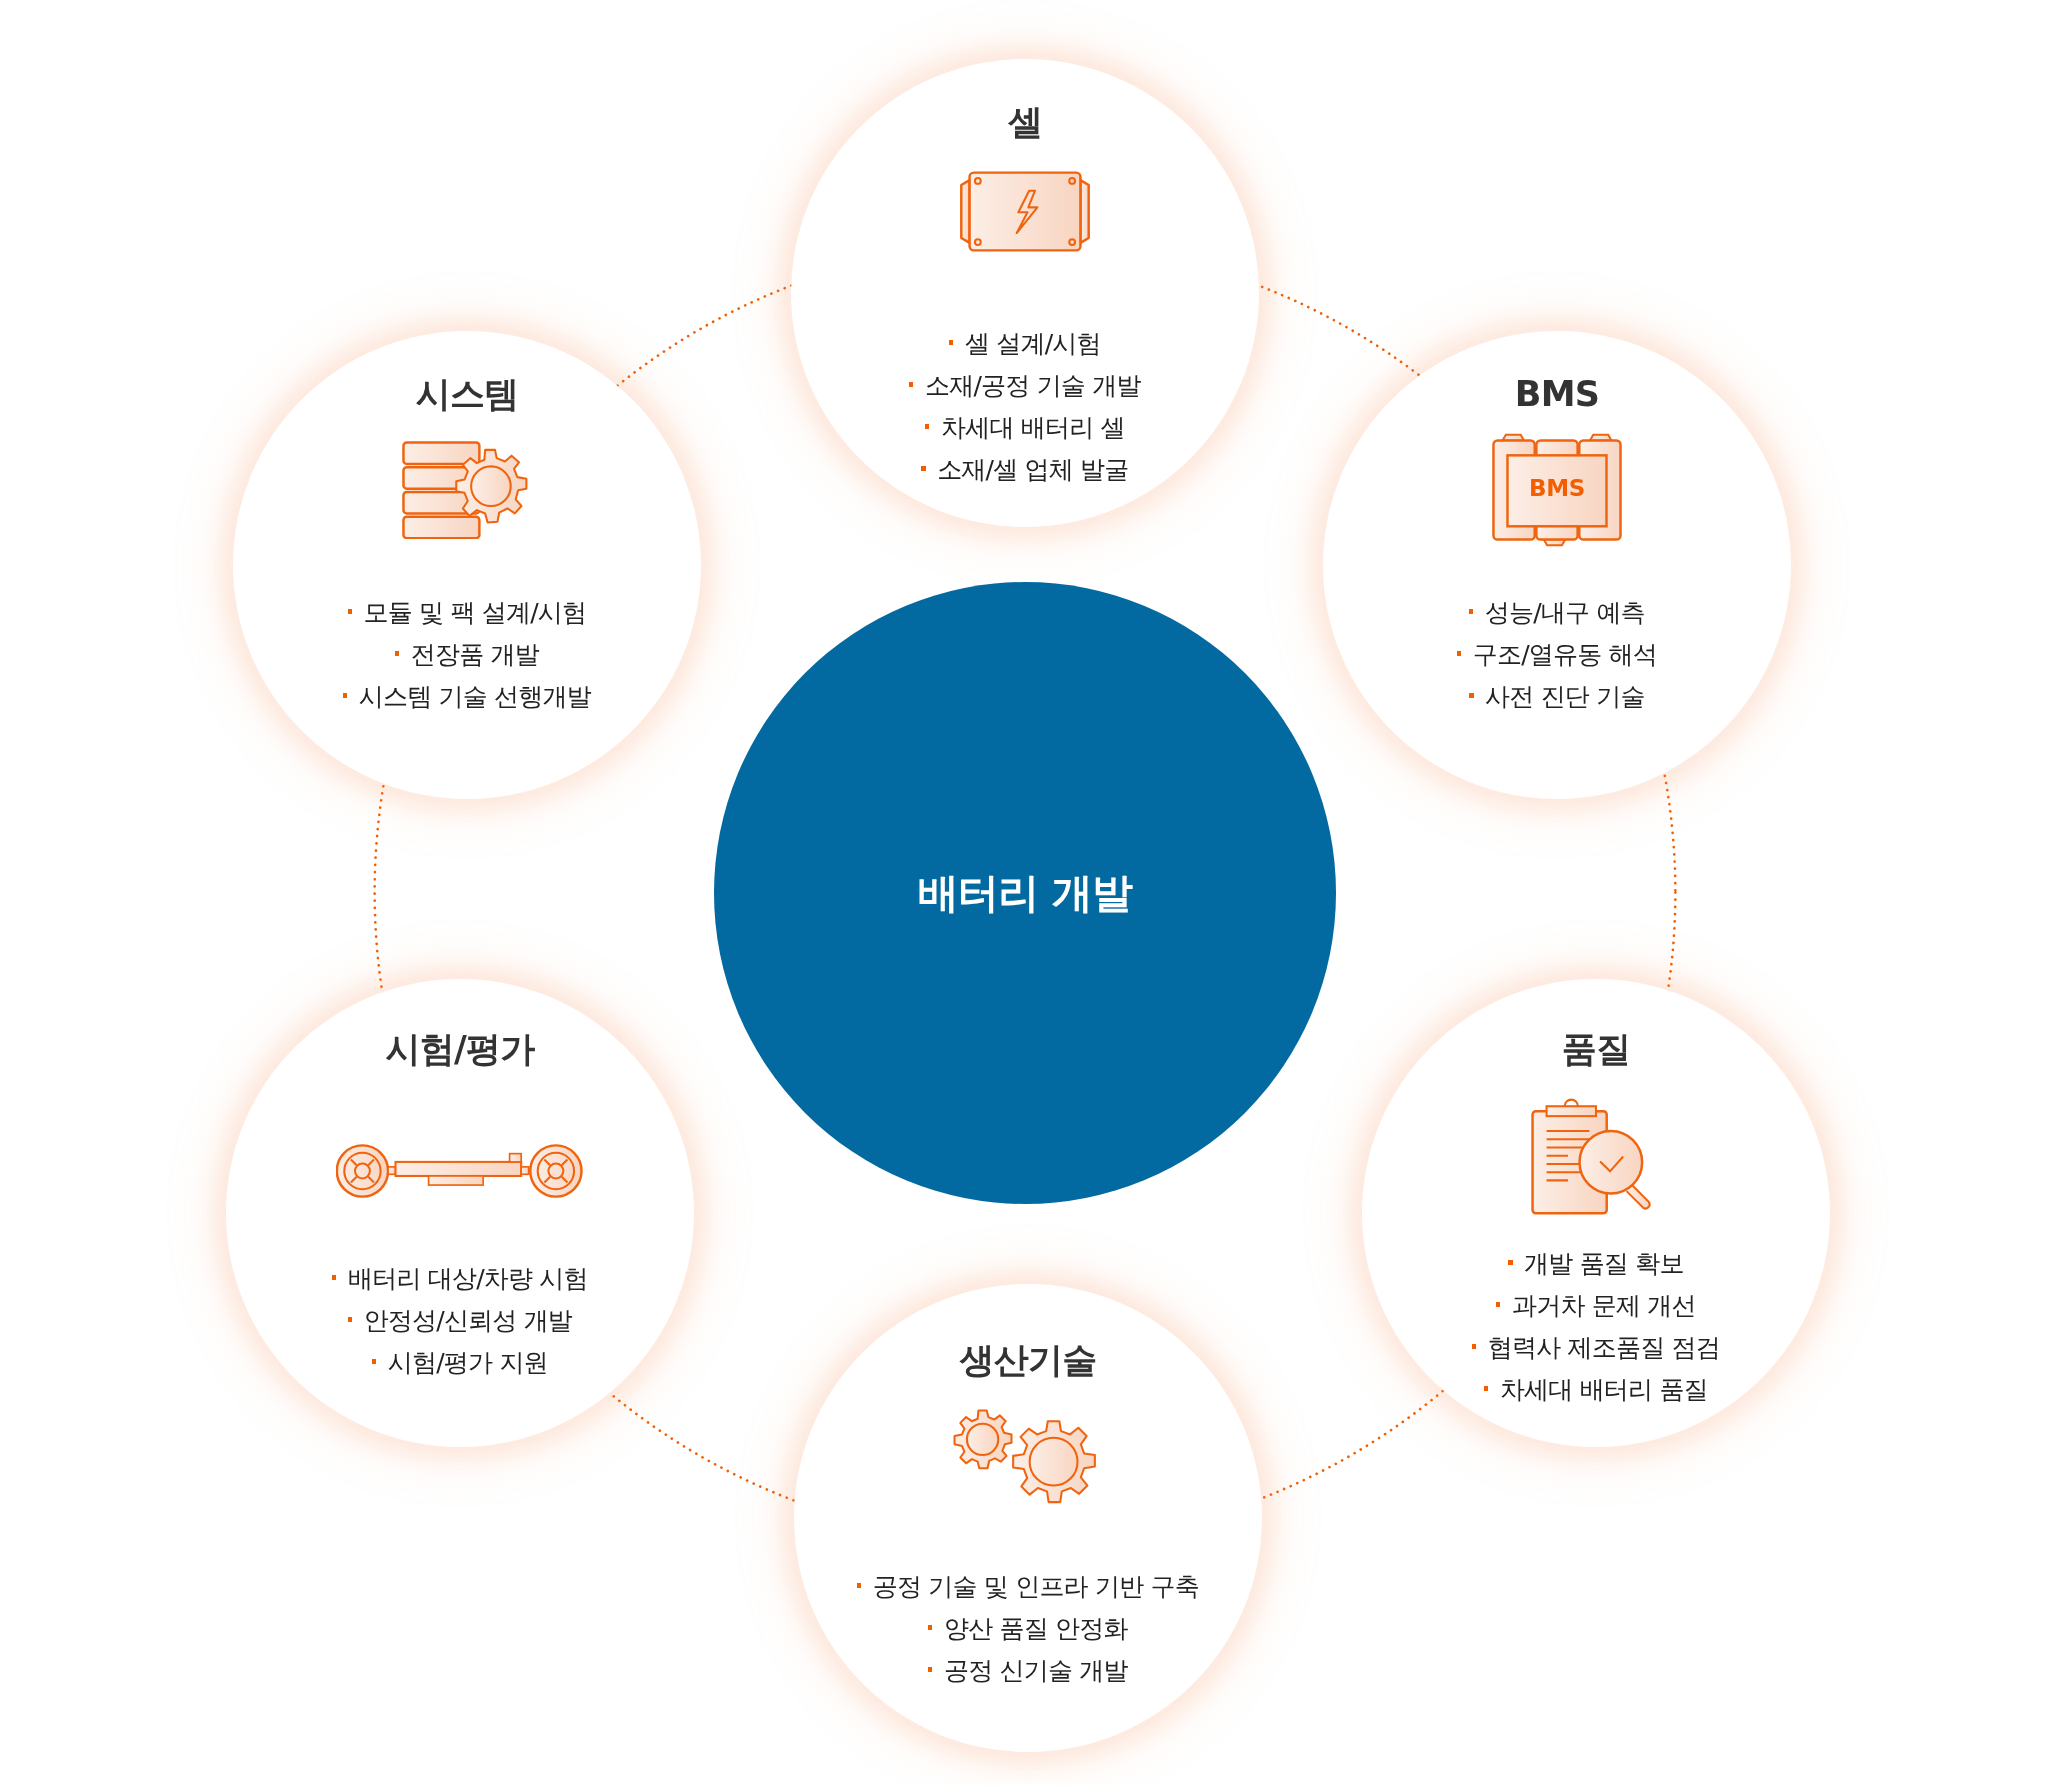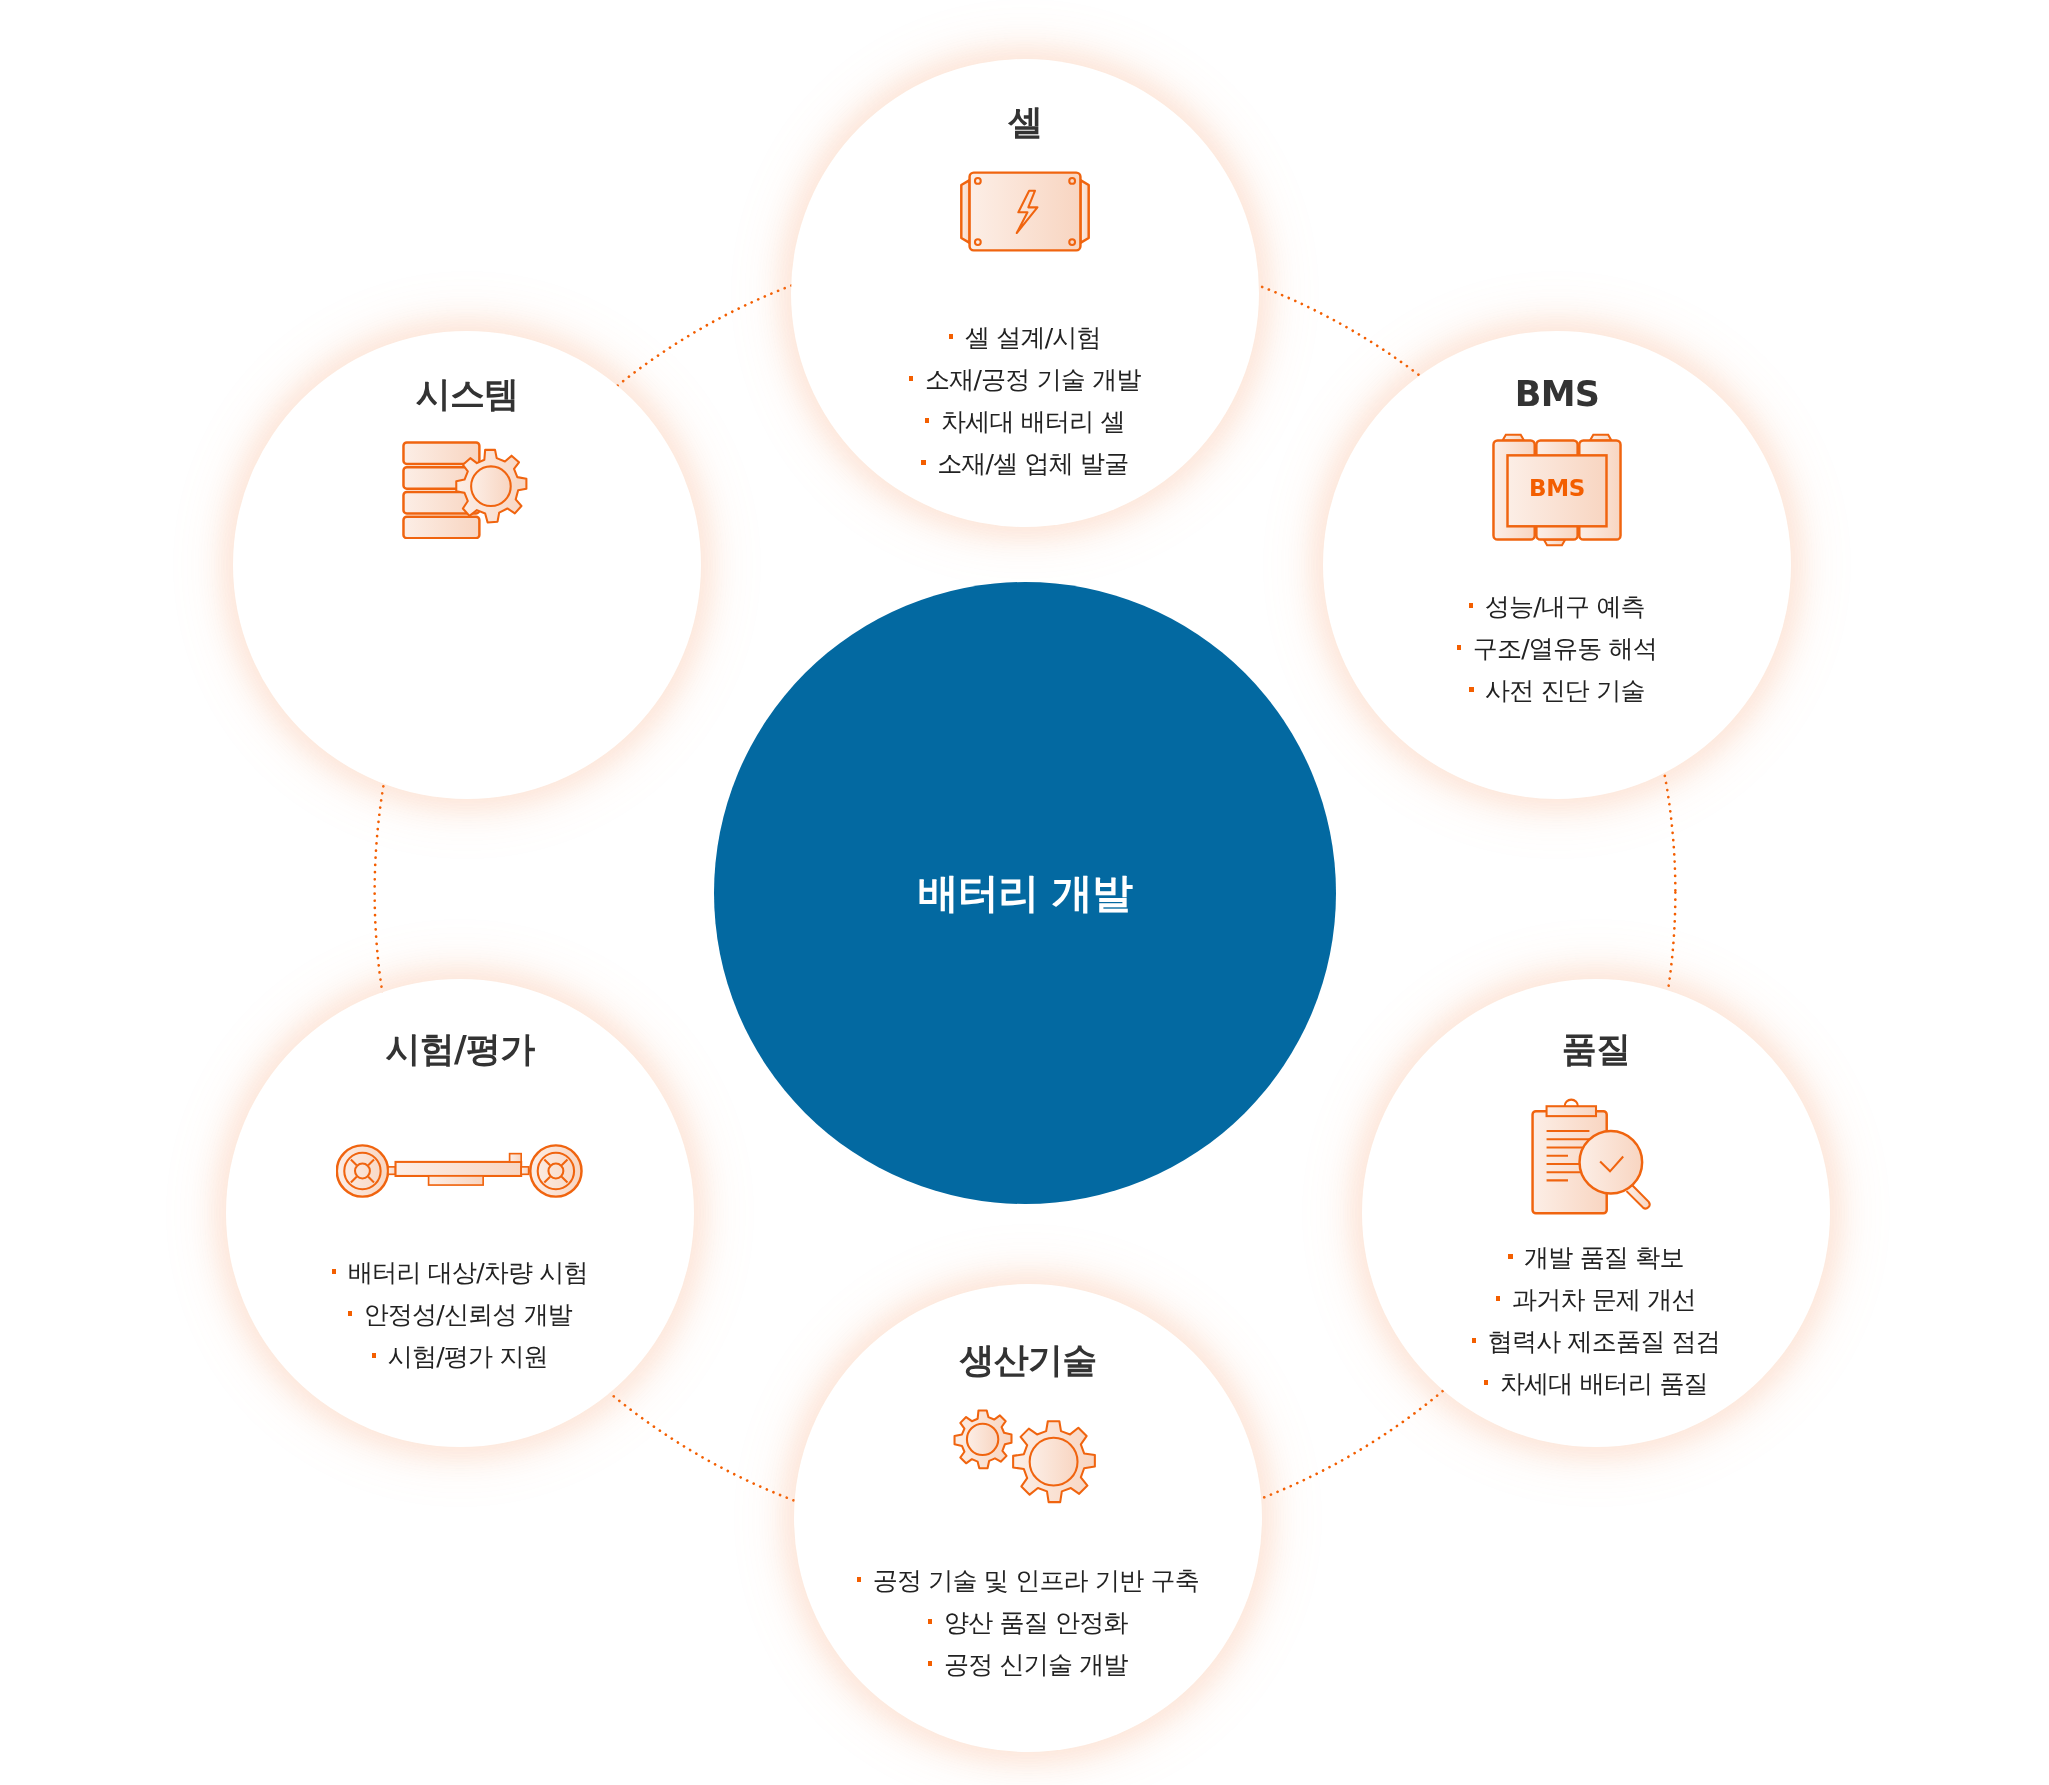--- a/index.html
+++ b/index.html
@@ -12,21 +12,21 @@
     box-shadow: 0 0 23px 11.6px rgba(246, 150, 95, 0.16), 0 0 50px 18px rgba(246, 160, 110, 0.10);
     text-align: center; box-sizing: border-box;
   }
   .node-title {
     position: absolute; left: 0; right: 0; top: 43px;
     font-size: 35px; font-weight: bold; color: #333333; letter-spacing: -0.8px;
     line-height: 41px;
   }
   .node-icon { position: absolute; left: 50%; transform: translateX(-50%); top: 111px; }
   .node-list {
-    position: absolute; left: 0; right: 0; top: 245px; margin: 10px; padding: 0; list-style: none;
+    position: absolute; left: 0; right: 0; top: 245px; margin: 16px; padding: 0; list-style: none;
   }
   .node-list li {
     font-size: 25px; line-height: 42px; color: #222222; letter-spacing: -0.8px; white-space: nowrap;
   }
   .bullet {
     display: inline-block; width: 4.1px; height: 4.1px; background: #F35E00;
     vertical-align: middle; margin-right: 11.6px; position: relative; top: -2.5px;
   }
   .center {
     position: absolute; left: 714px; top: 582px; width: 622px; height: 622px; border-radius: 50%;
@@ -83,20 +83,25 @@
       <rect x="3" y="3" width="92" height="26" rx="4" fill="url(#iconFill)" stroke="#F0640F" stroke-width="3"></rect>
       <rect x="3" y="33" width="92" height="26" rx="4" fill="url(#iconFill)" stroke="#F0640F" stroke-width="3"></rect>
       <rect x="3" y="63" width="92" height="26" rx="4" fill="url(#iconFill)" stroke="#F0640F" stroke-width="3"></rect>
       <rect x="3" y="93" width="92" height="26" rx="4" fill="url(#iconFill)" stroke="#F0640F" stroke-width="3"></rect>
       <g transform="translate(108 60)">
         <path d="M-6 -48 L6 -48 L8 -38 L18 -34 L26 -41 L35 -33 L29 -25 L33 -15 L44 -13 L44 -1 L34 1 L31 12 L38 20 L30 29 L21 23 L11 28 L9 39 L-3 40 L-6 29 L-16 25 L-25 32 L-33 23 L-27 14 L-31 4 L-41 2 L-41 -10 L-31 -12 L-27 -22 L-33 -30 L-24 -38 L-16 -32 L-7 -36 Z" fill="url(#iconFill)" stroke="#F0640F" stroke-width="2.5" stroke-linejoin="round"></path>
         <circle cx="1" cy="-4" r="24" fill="url(#iconFill)" stroke="#F0640F" stroke-width="2.5"></circle>
       </g>
     </svg>
   </div>
+  <ul class="node-list" style="top:245px;">
+    <li><span class="bullet"></span><span>모듈 및 팩 설계/시험</span></li>
+    <li><span class="bullet"></span><span>전장품 개발</span></li>
+    <li><span class="bullet"></span><span>시스템 기술 선행개발</span></li>
+  </ul>
 </div>
 
 <div class="node" style="left:1323px; top:331px;">
   <div class="node-title">BMS</div>
   <div class="node-icon" style="top:101px;">
     <svg width="132" height="116" viewBox="0 0 160 140">
       <path d="M14 10 L18 3 L36 3 L40 10 Z" fill="url(#iconFill)" stroke="#F0640F" stroke-width="2.5"></path>
       <path d="M120 10 L124 3 L142 3 L146 10 Z" fill="url(#iconFill)" stroke="#F0640F" stroke-width="2.5"></path>
       <path d="M64 130 L68 137 L86 137 L90 130 Z" fill="url(#iconFill)" stroke="#F0640F" stroke-width="2.5"></path>
       <rect x="3" y="10" width="50" height="120" rx="5" fill="url(#iconFill)" stroke="#F0640F" stroke-width="3"></rect>

